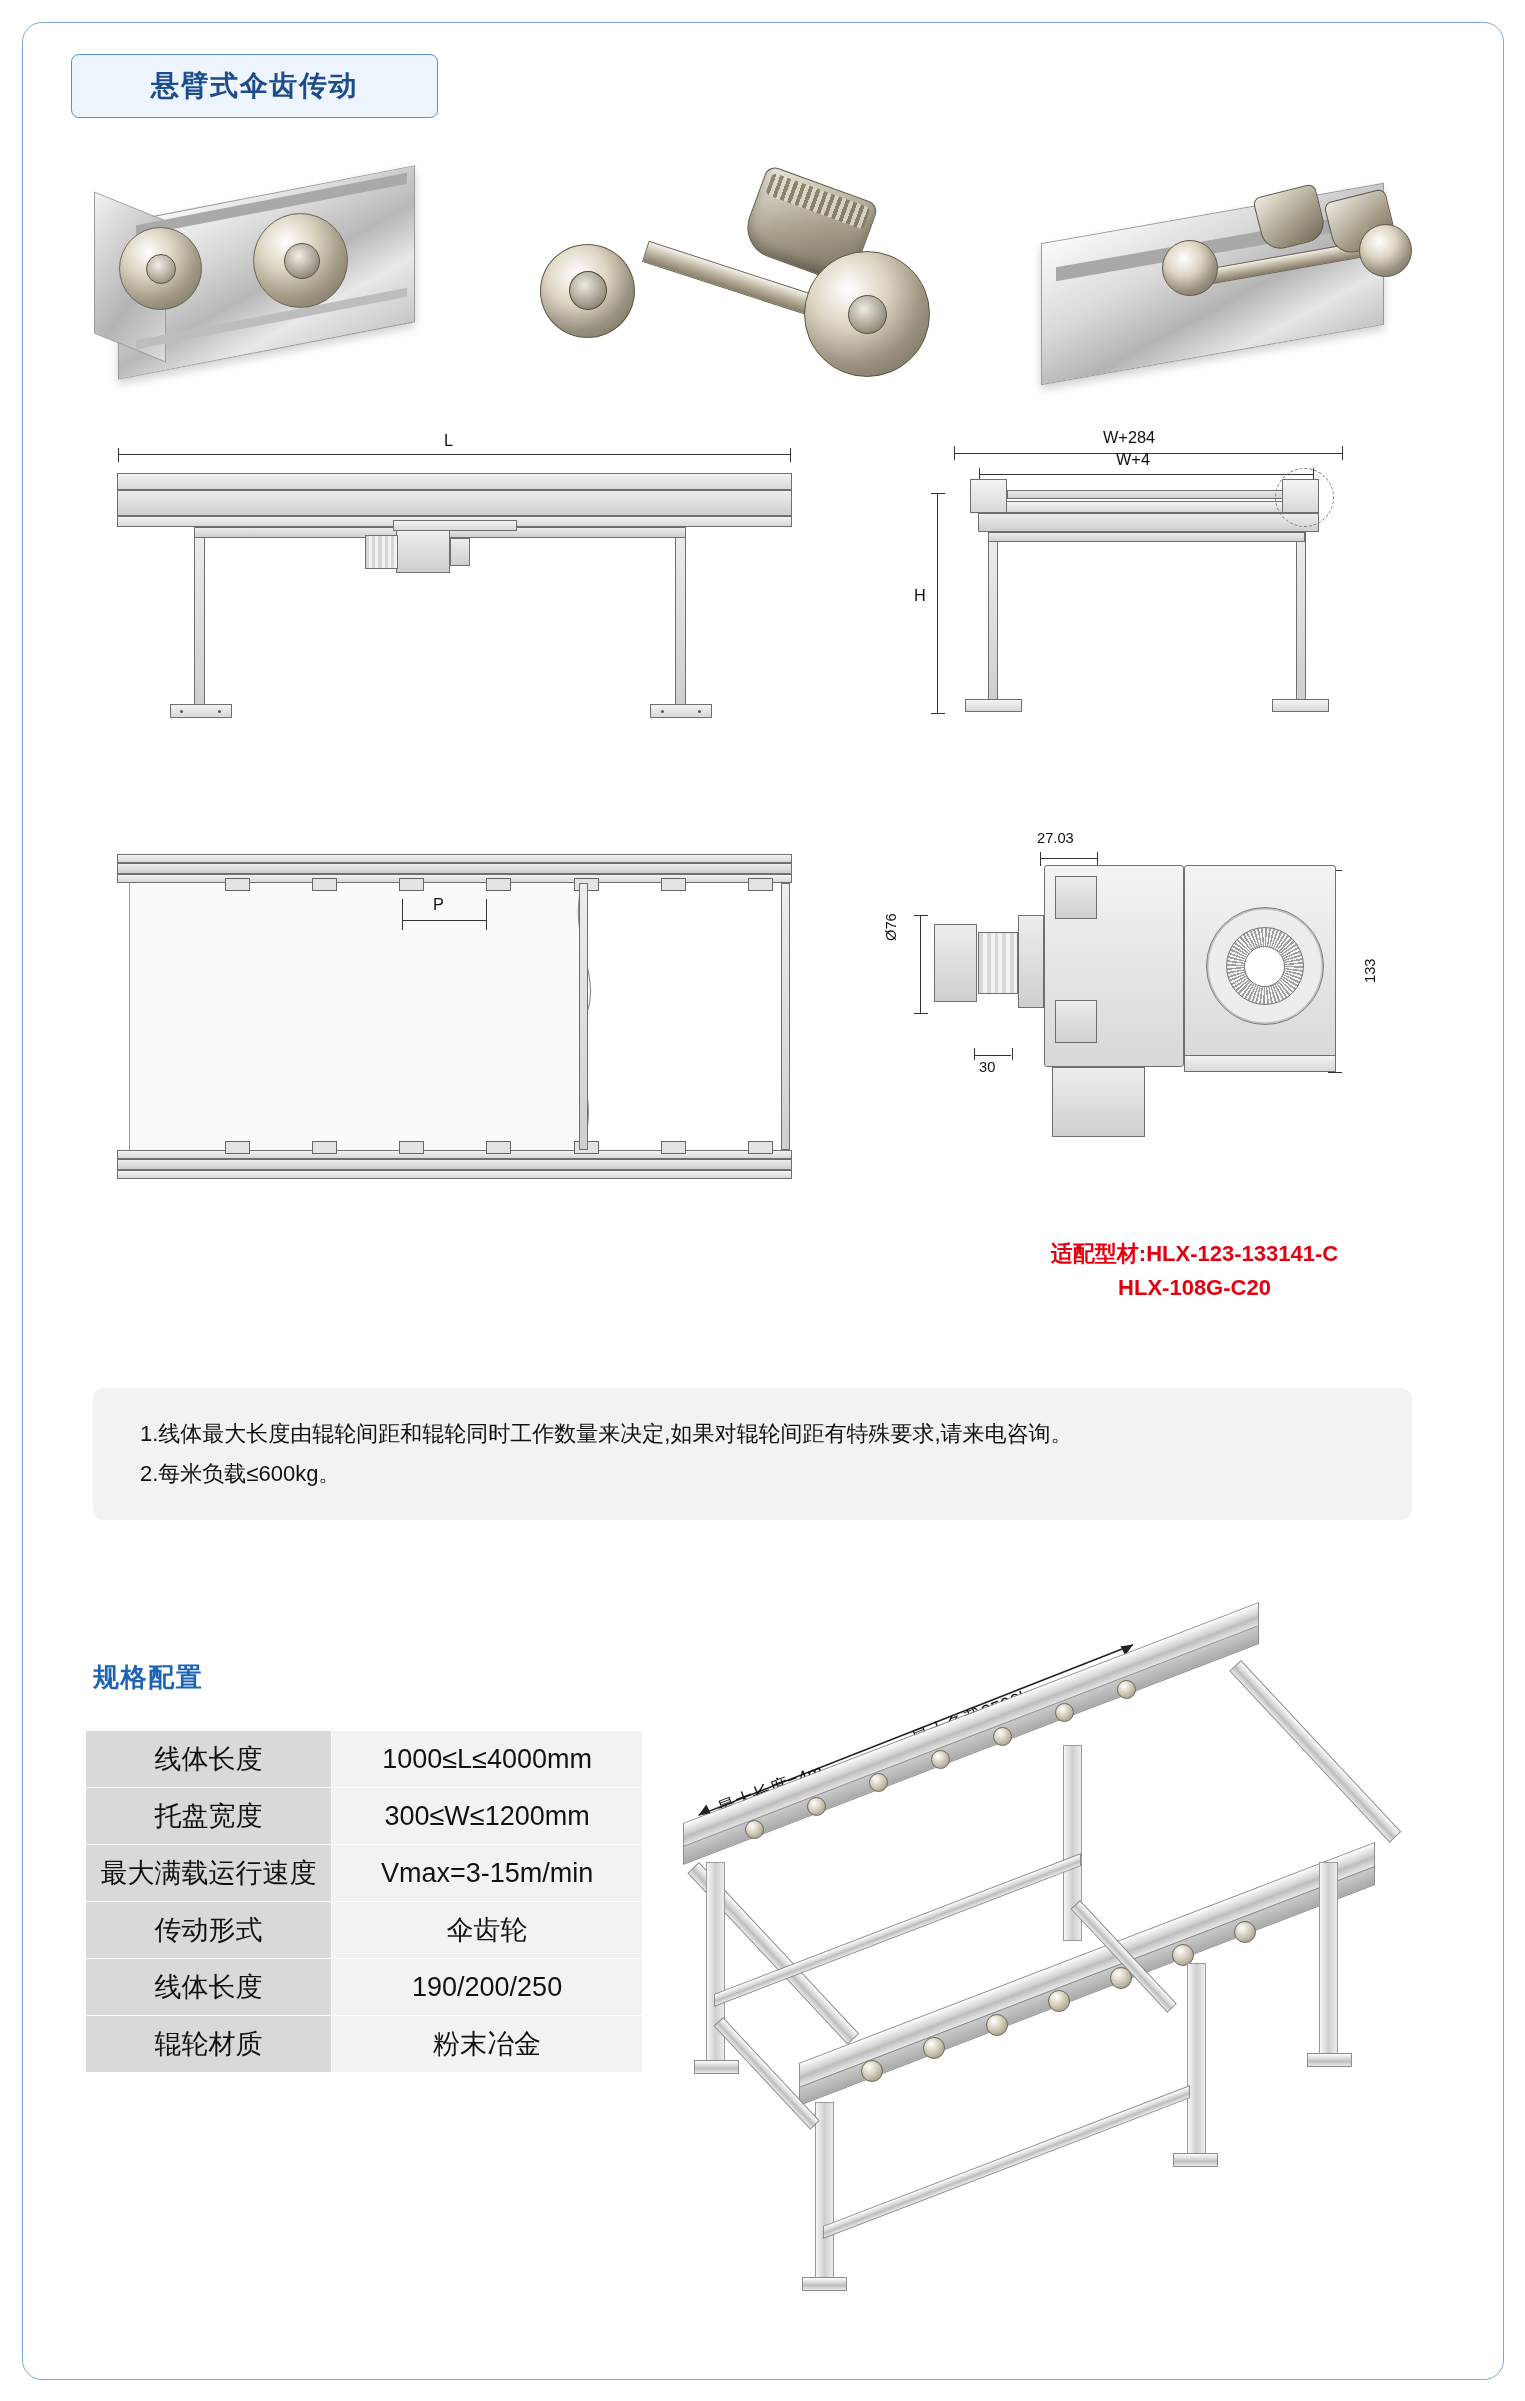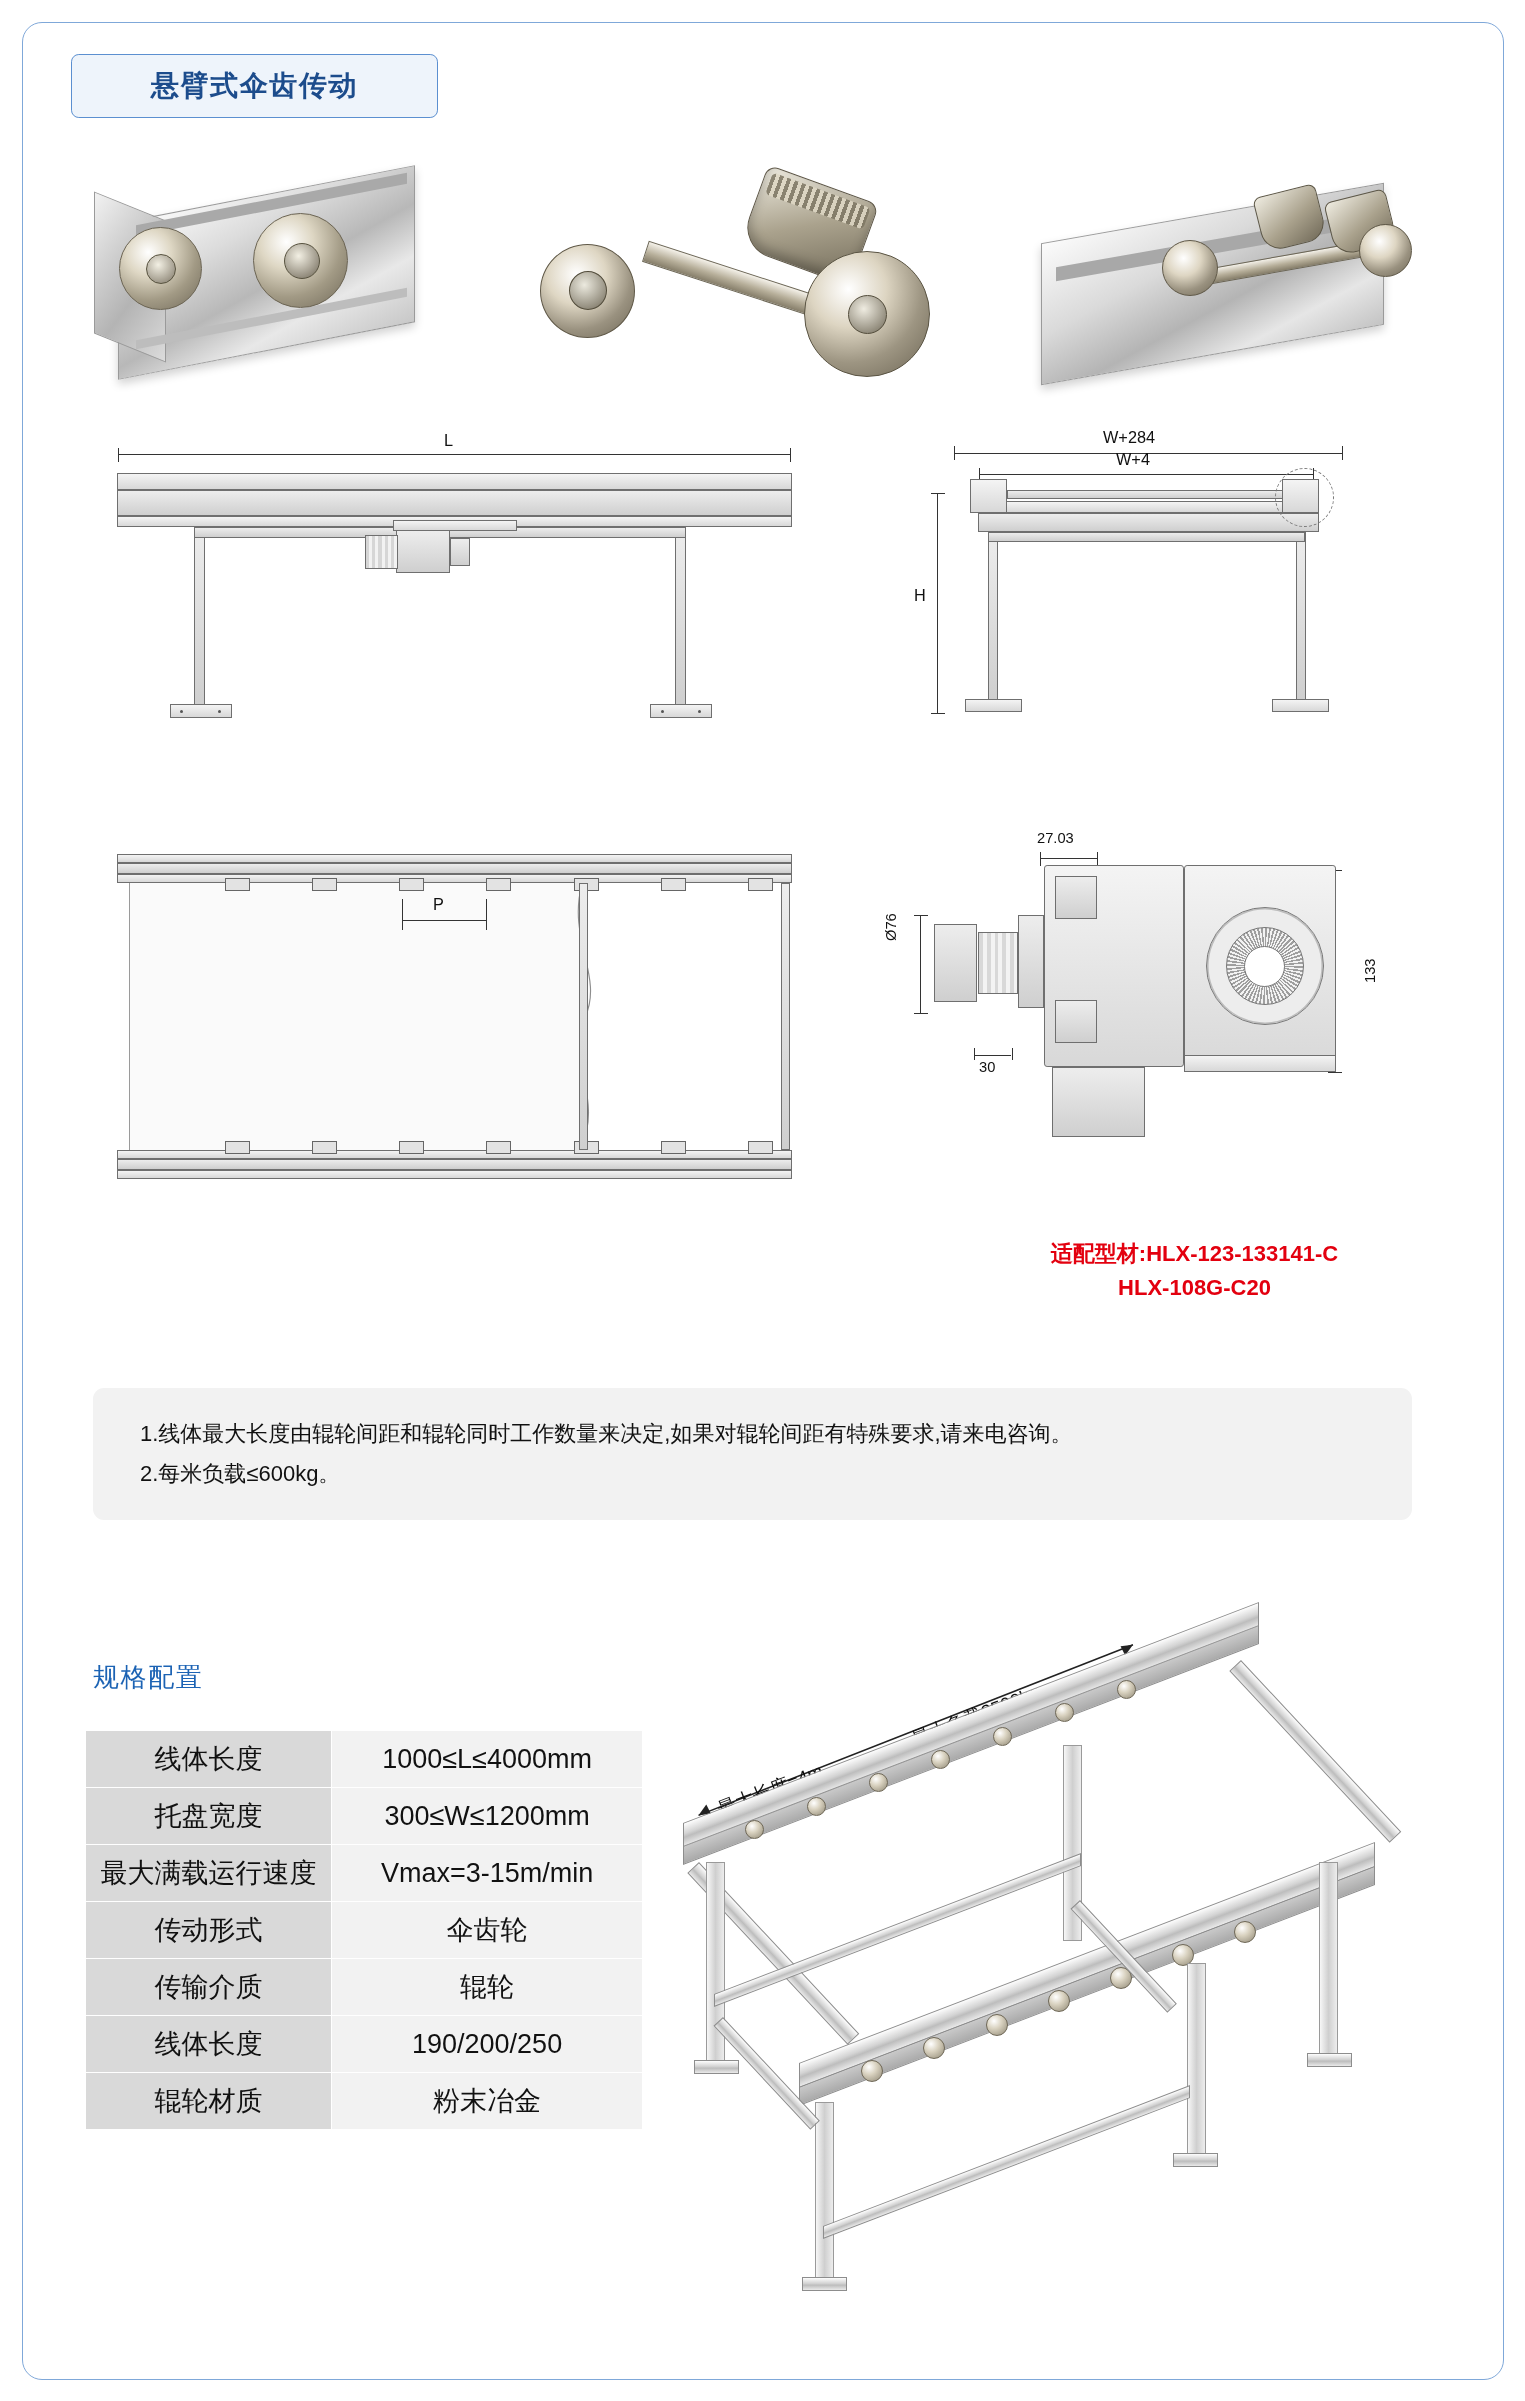--- a/index.html
+++ b/index.html
@@ -169,21 +169,21 @@
   
   .notebox{
     position:absolute;left:93px;top:1388px;width:1319px;height:132px;
     background:#f2f2f2;border-radius:11px;
     display:flex;flex-direction:column;justify-content:center;
     padding:0 47px;box-sizing:border-box;
   }
   .notebox div{font-size:22px;color:#111;line-height:40px;}
   
   .spec-title{
-    position:absolute;left:93px;top:1660px;font-size:26px;font-weight:normal;color:#1c63b4;letter-spacing:1.6px;
+    position:absolute;left:93px;top:1660px;font-size:26px;font-weight:bold;color:#1c63b4;letter-spacing:1.6px;
   }
   .spec-table{
     position:absolute;left:85px;top:1730px;width:558px;border-collapse:collapse;
   }
   .spec-table td{
     height:54px;font-size:27px;color:#111;text-align:center;border:0.8px solid #ffffff;
   }
   .spec-table td.k{width:248px;background:#d9d9d9;}
   .spec-table td.v{width:310px;background:#f2f2f2;}
   
@@ -406,24 +406,20 @@
       </tr>
       <tr>
         <td class="k">最大满载运行速度</td>
         <td class="v">Vmax=3-15m/min</td>
       </tr>
       <tr>
         <td class="k">传动形式</td>
         <td class="v">伞齿轮</td>
       </tr>
       <tr>
-        <td class="k">传输介质</td>
-        <td class="v">辊轮</td>
-      </tr>
-      <tr>
         <td class="k">线体长度</td>
         <td class="v">190/200/250</td>
       </tr>
       <tr>
         <td class="k">辊轮材质</td>
         <td class="v">粉末冶金</td>
       </tr>
     </tbody>
   </table>
 

